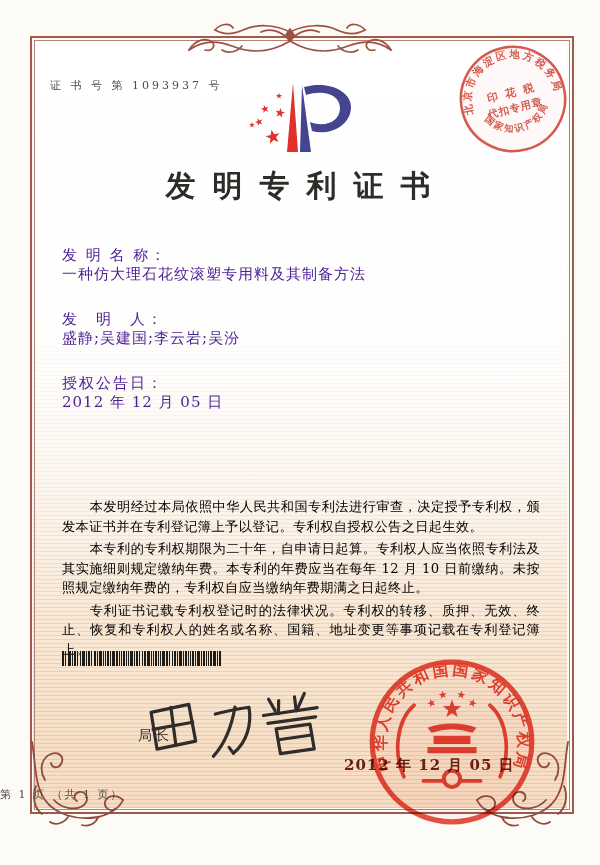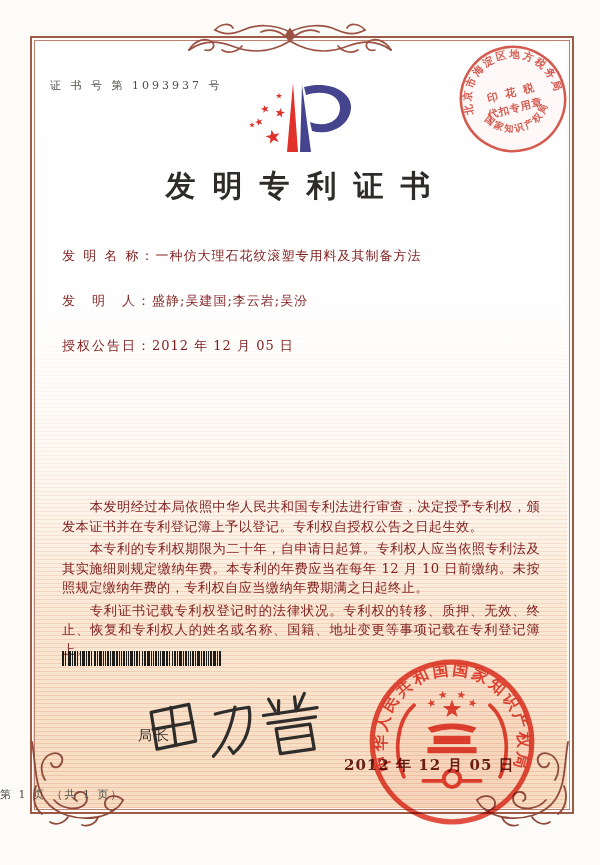--- a/index.html
+++ b/index.html
@@ -29,26 +29,26 @@
   .orn-bl{left:26px;top:740px;width:98px;height:88px;}
   .orn-br{left:476px;top:740px;width:98px;height:88px;transform:scaleX(-1);}
 
   
   .cert-no{position:absolute;left:50px;top:78px;font-size:11px;letter-spacing:3px;color:#4c4b47;}
   .logo{position:absolute;left:248px;top:82px;}
   .title{position:absolute;left:0;right:0;top:166px;text-align:center;
     font-size:30px;font-weight:bold;letter-spacing:17px;padding-left:13px;color:#2d2c29;}
 
   .fields{position:absolute;left:62px;top:246px;width:482px;}
-  .field-row{display:flex;align-items:flex-start;margin-bottom:26px;font-size:13px;line-height:19px;color:#7f1d1d;}
+  .field-row{display:flex;align-items:flex-start;margin-bottom:26px;font-size:15px;line-height:19px;color:#4c1d95;flex-direction:column;}
   .field-label{flex:none;letter-spacing:2px;}
   .field-value{letter-spacing:1px;}
 
   .body-text{position:absolute;left:62px;top:497px;width:478px;
-    font-size:13.2px;line-height:19.5px;color:#7f1d1d;text-align:justify;}
+    font-size:13.2px;line-height:19.5px;color:#000000;text-align:justify;}
   .body-text p{margin:0 0 3px 0;text-indent:2.1em;letter-spacing:.4px;}
 
   .barcode{position:absolute;left:62px;top:651px;width:160px;height:15px;}
 
   .director{position:absolute;left:103px;top:727px;font-size:14px;letter-spacing:3px;color:#3a312a;margin-left:35px;}
   .signature{position:absolute;left:138px;top:686px;transform:rotate(-3deg);}
 
   .seal{position:absolute;left:366px;top:656px;mix-blend-mode:multiply;opacity:.93;}
   .seal-date{position:absolute;left:344px;top:756px;font-size:15px;font-weight:bold;
     color:#6e2519;letter-spacing:1px;mix-blend-mode:multiply;}

